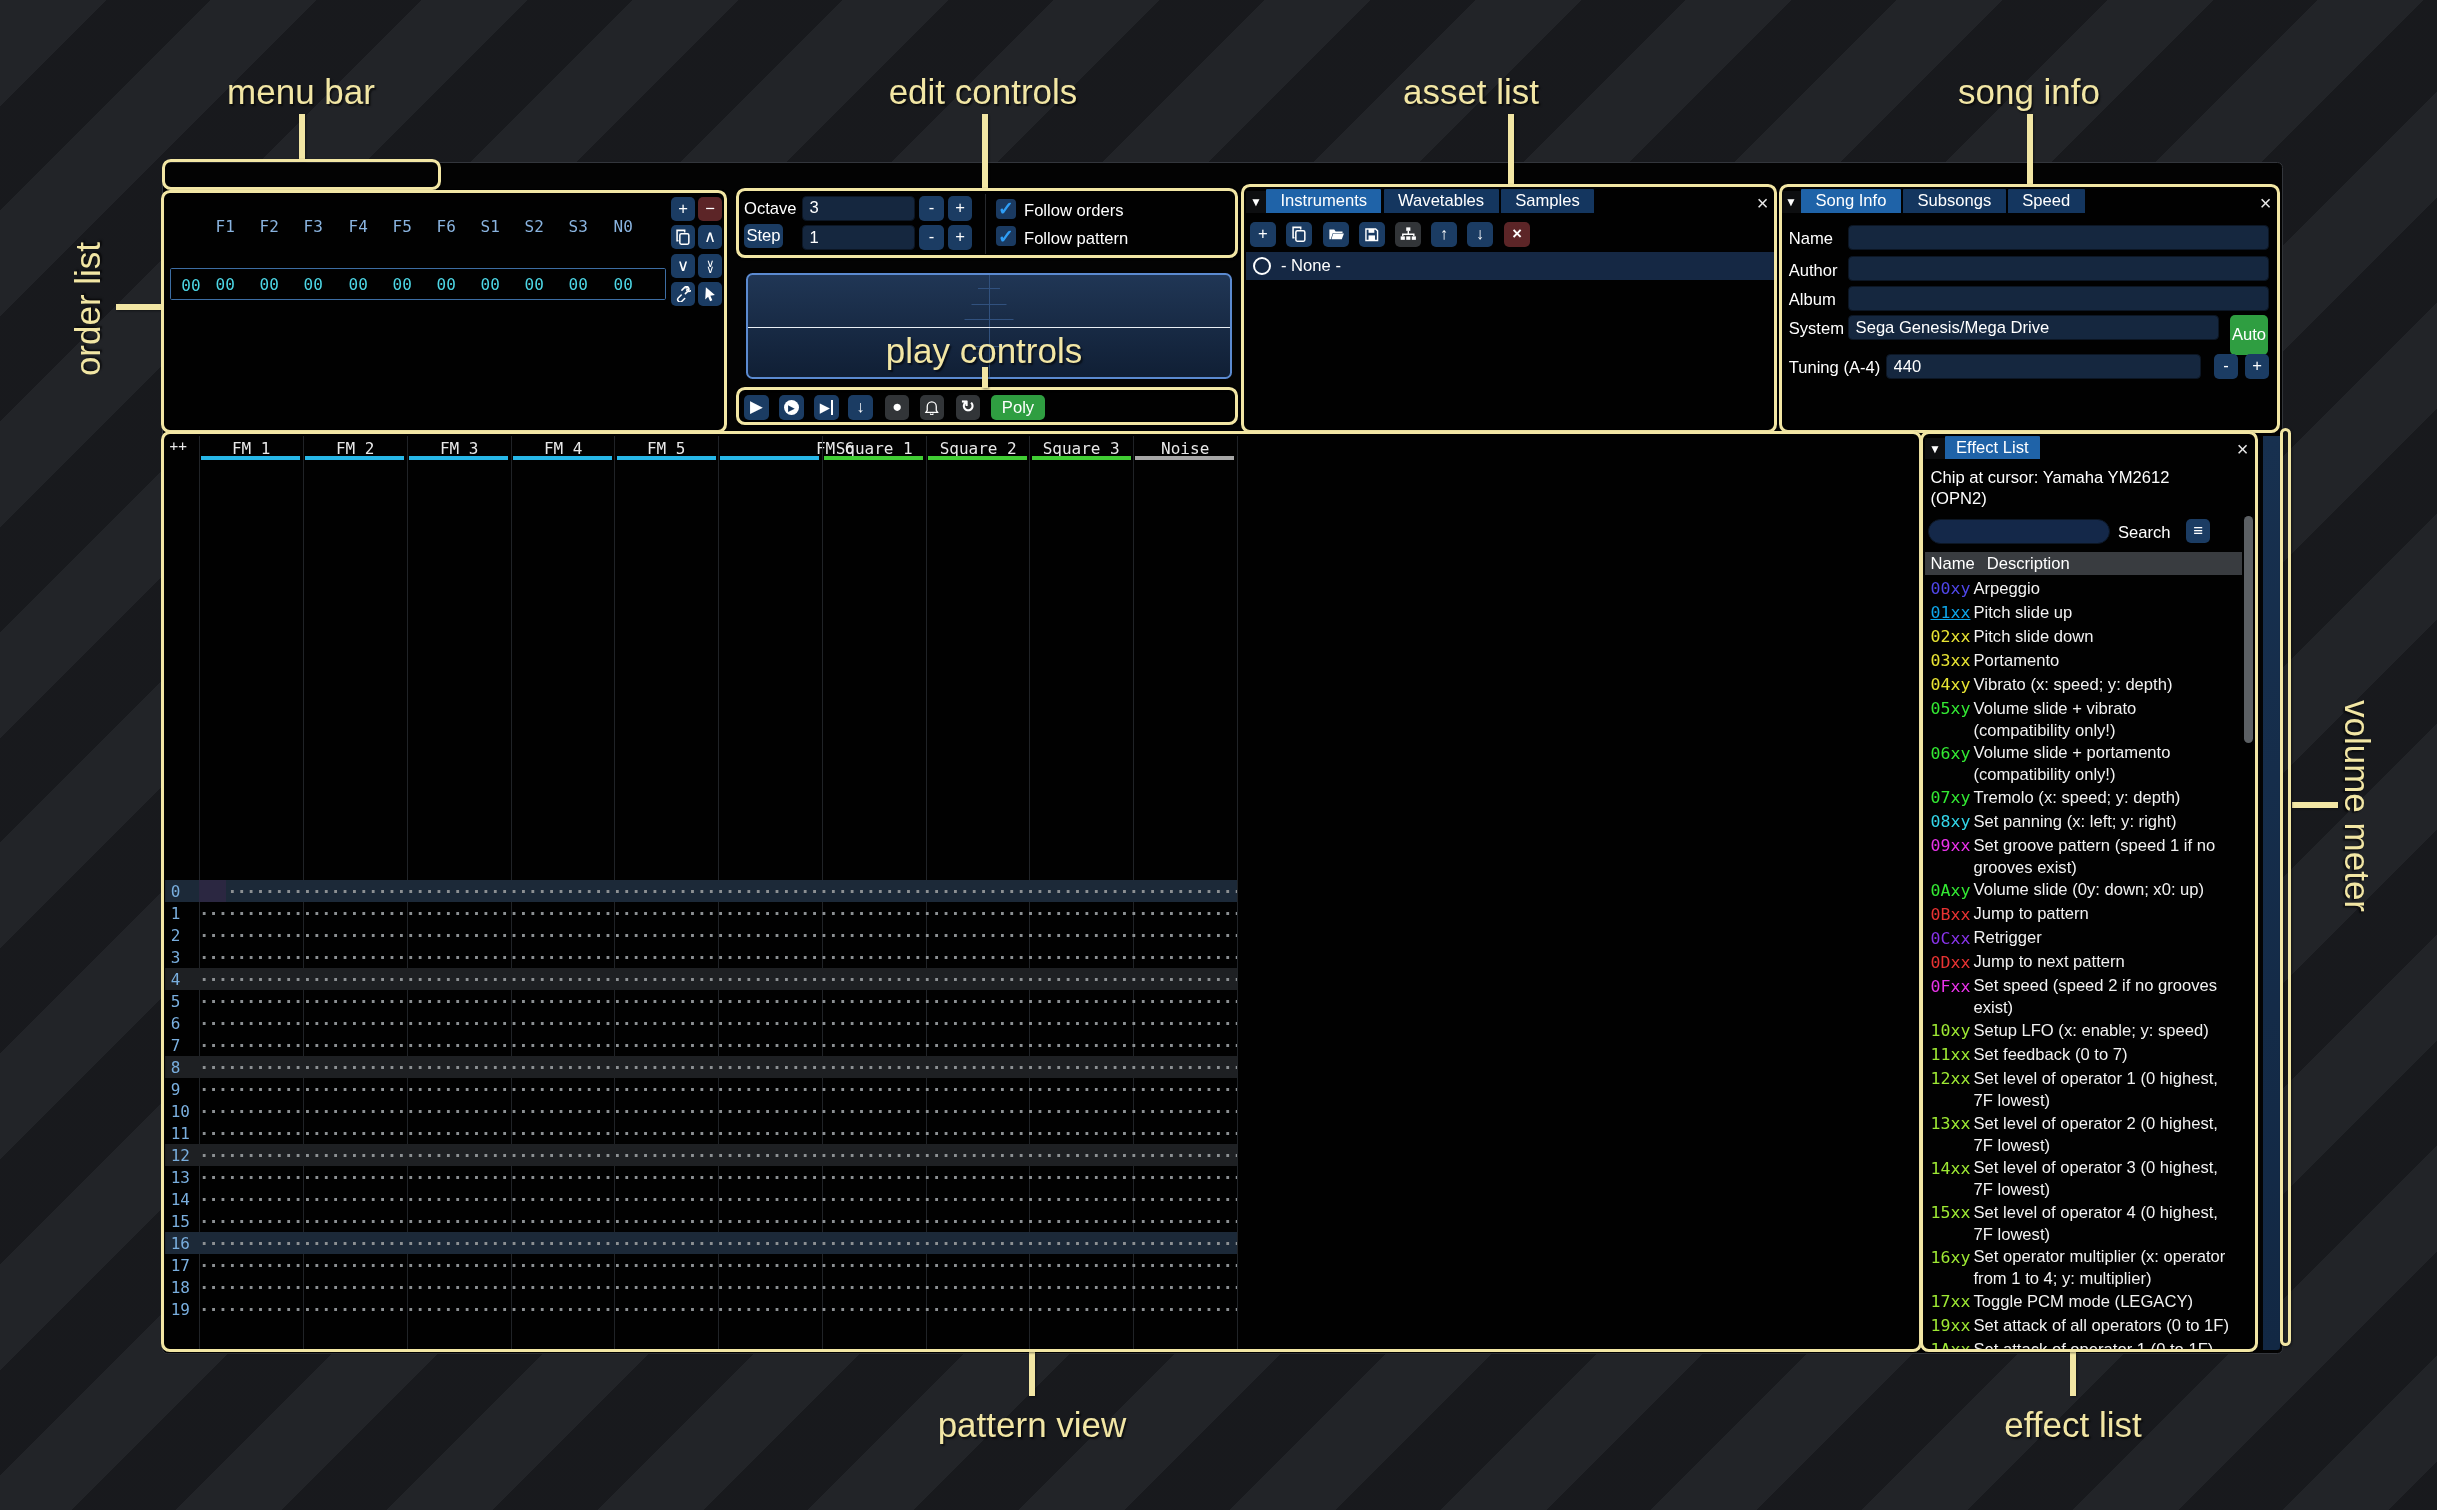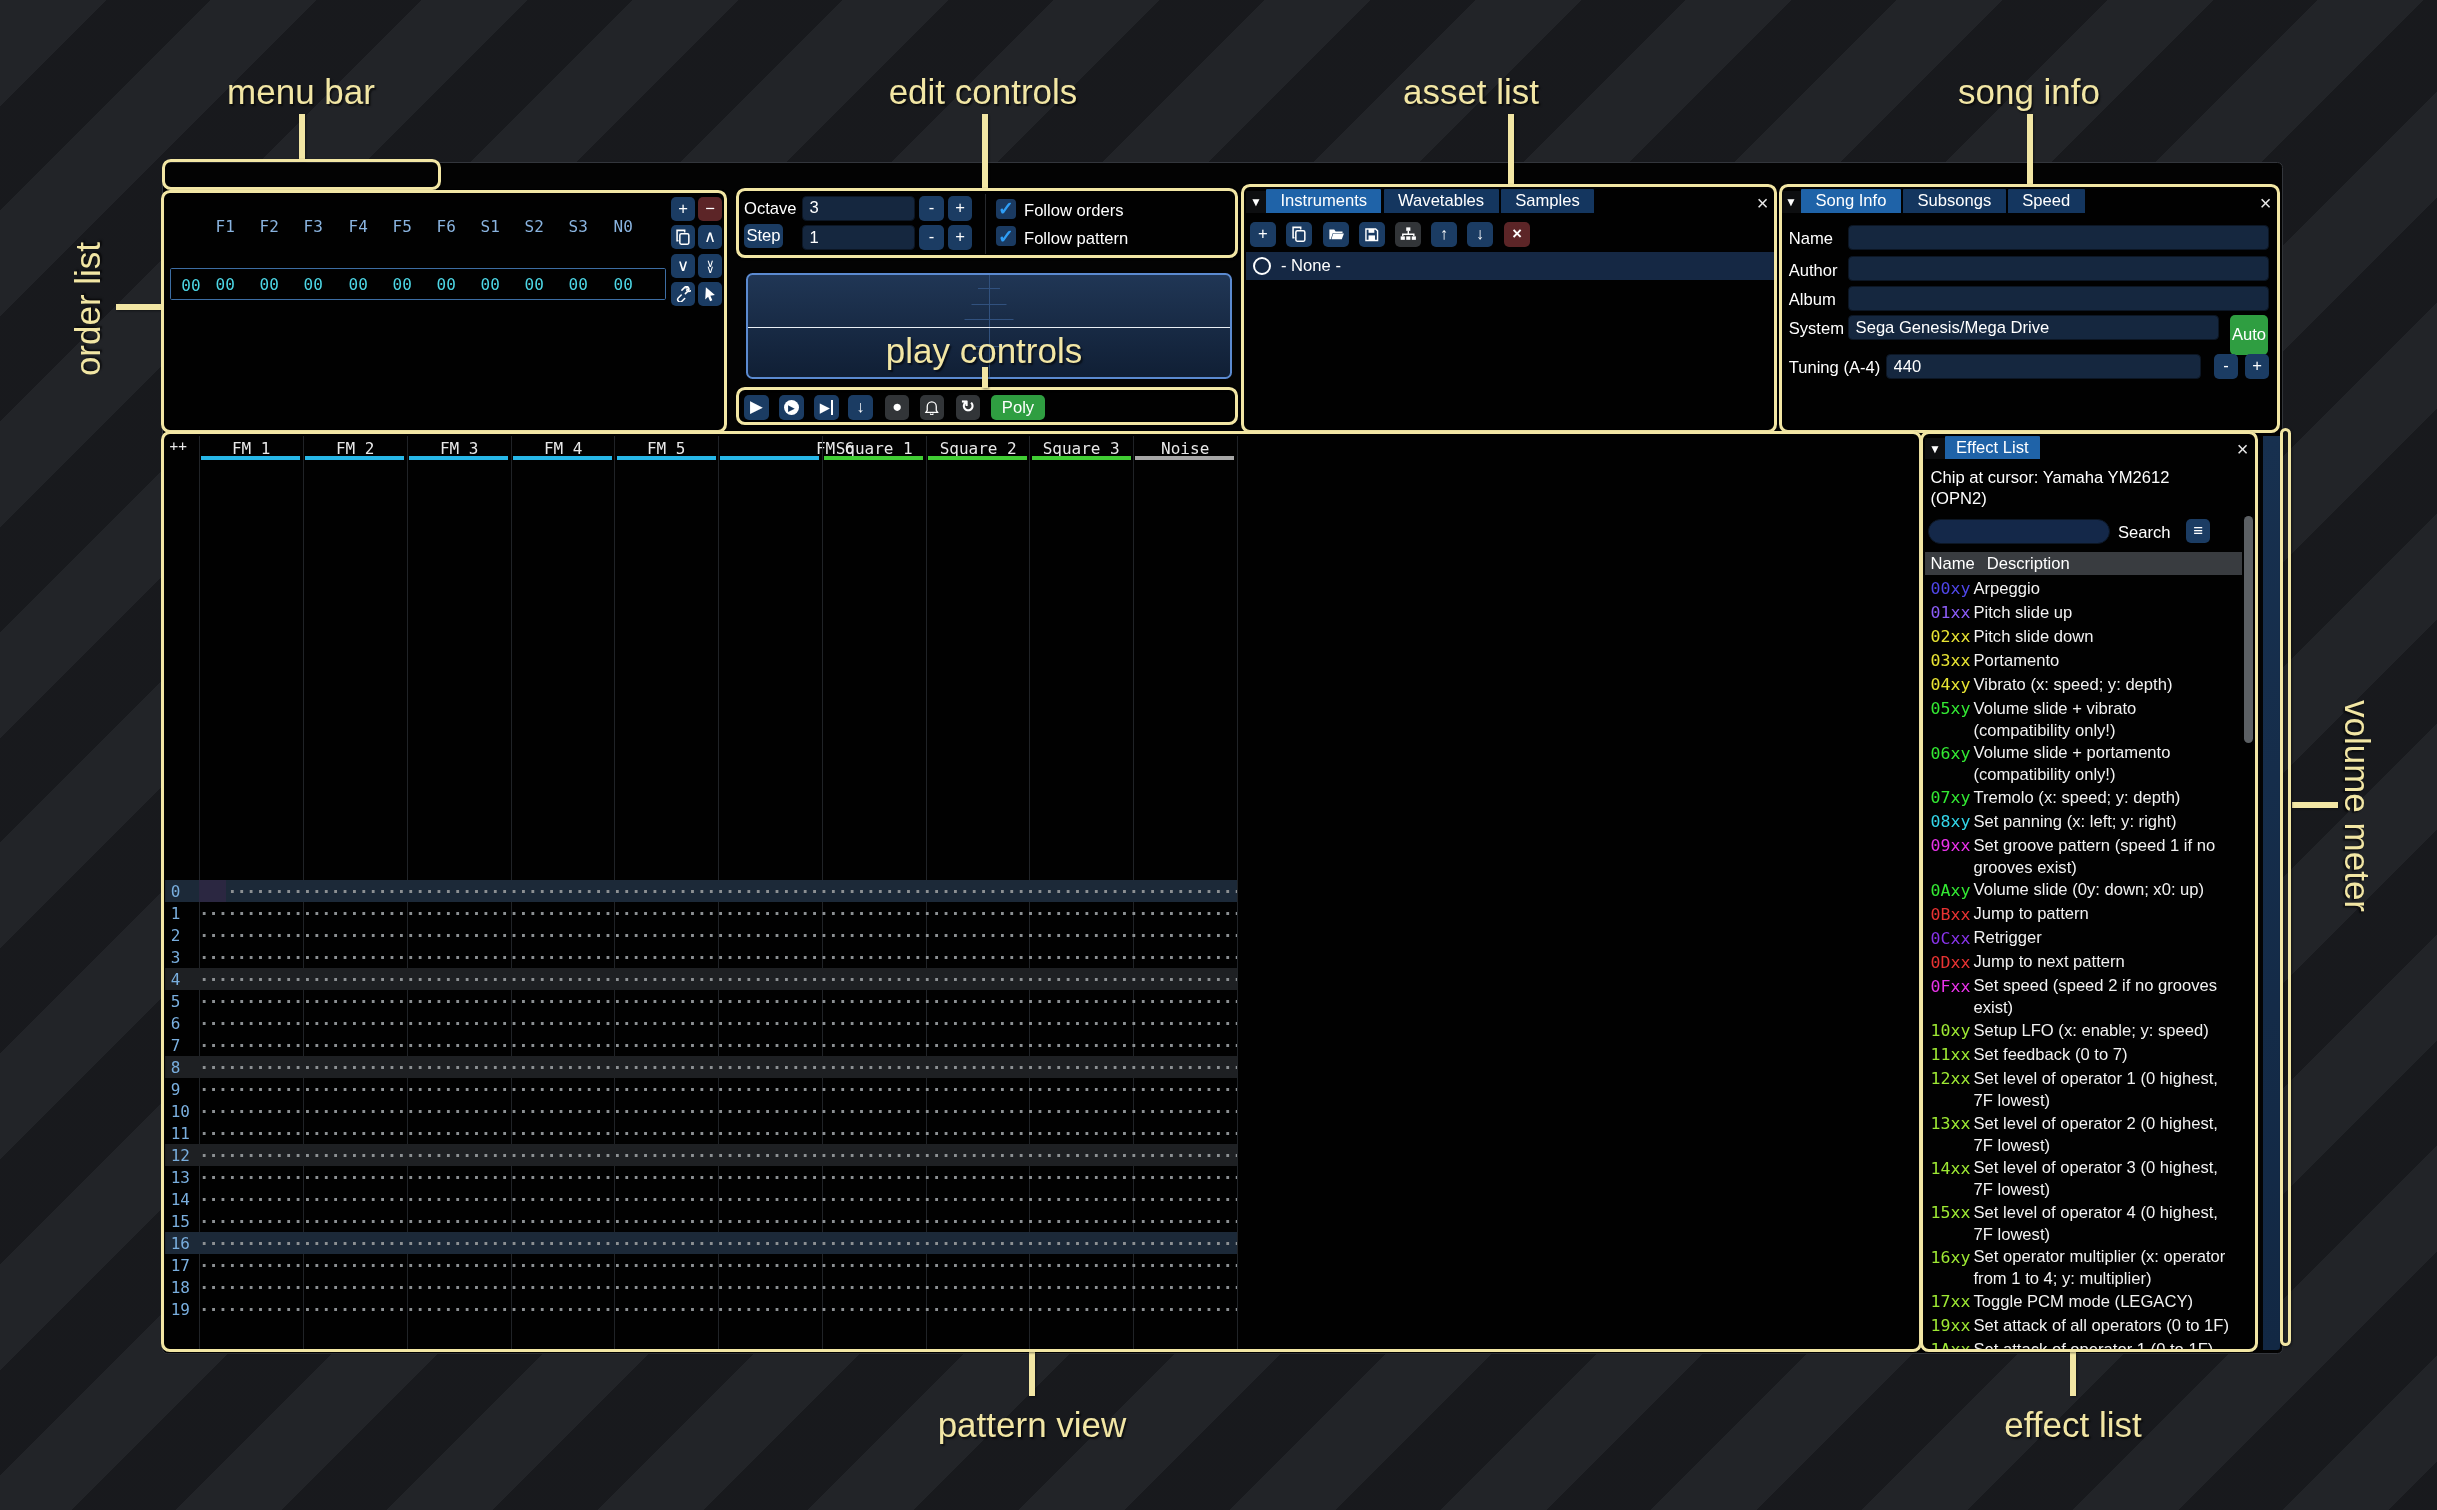--- a/index.html
+++ b/index.html
@@ -513,21 +513,21 @@
       <span style="padding-left:12px;">Description</span>
     </div>
     <div class="fx-rows">
 
         <div class="fx-row">
           <span class="code" style="color: rgb(79, 70, 232);">00xy</span>
           <span class="desc">Arpeggio</span>
         </div>
 
         <div class="fx-row">
-          <span class="code" style="color: #8b5cf6;">01xx</span>
+          <span class="code" style="color: #0ea5e9; text-decoration: underline;">01xx</span>
           <span class="desc">Pitch slide up</span>
         </div>
 
         <div class="fx-row">
           <span class="code" style="color: rgb(232, 228, 51);">02xx</span>
           <span class="desc">Pitch slide down</span>
         </div>
 
         <div class="fx-row">
           <span class="code" style="color: rgb(232, 228, 51);">03xx</span>

